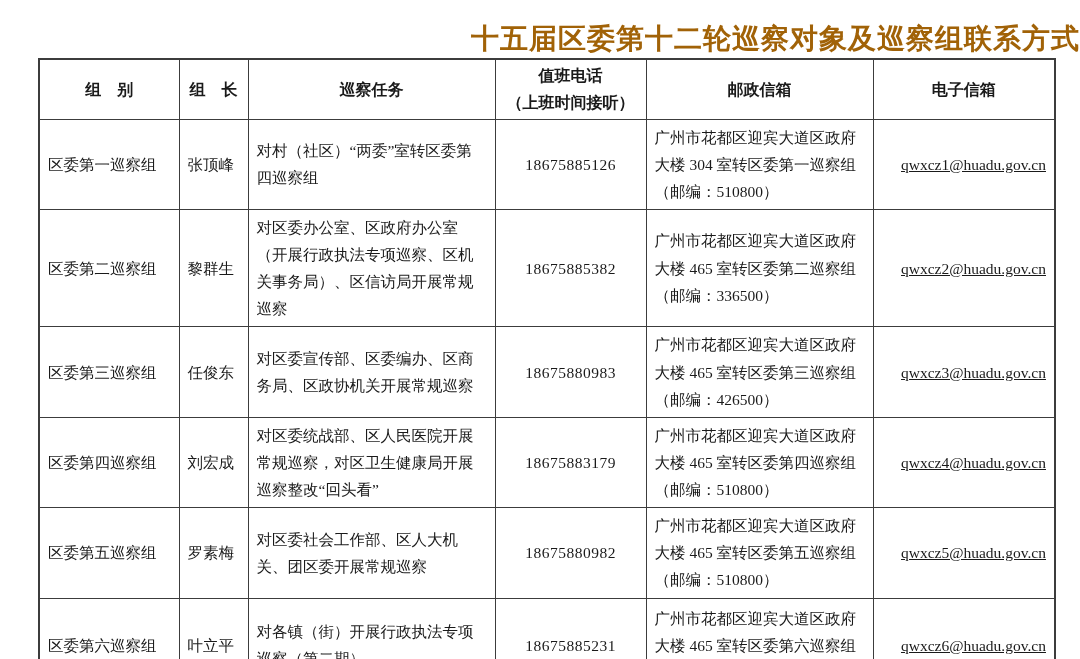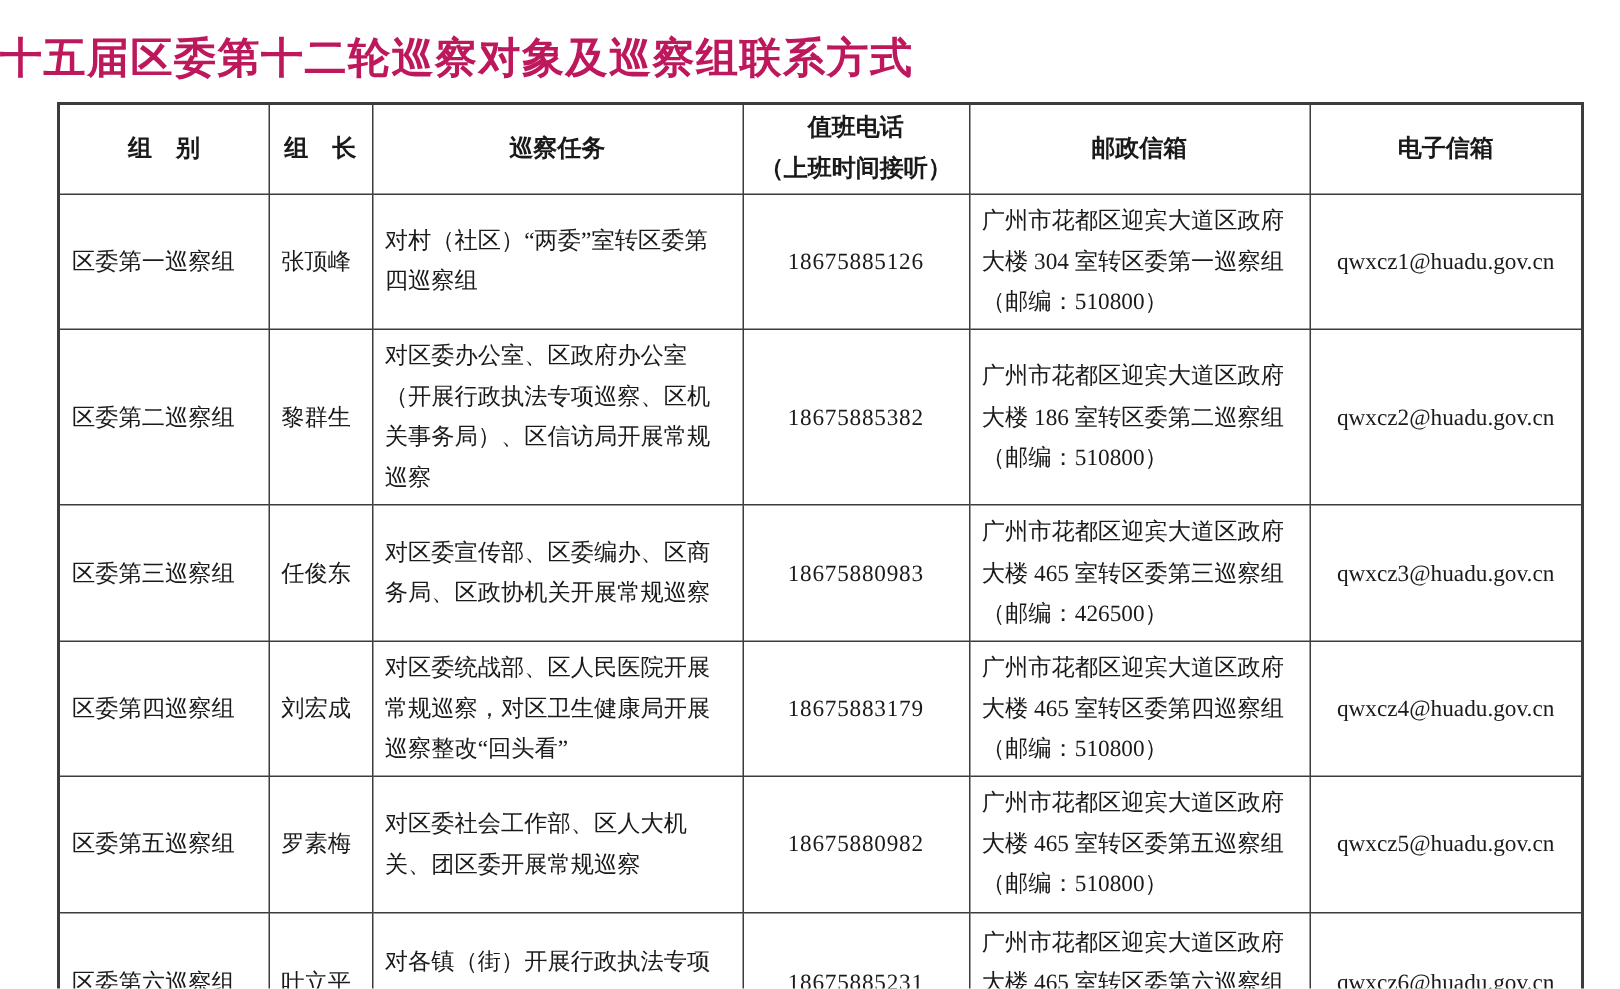--- a/index.html
+++ b/index.html
@@ -13,26 +13,25 @@
     color: #1a1a1a;
   }
   .page {
     width: 1080px;
     height: 659px;
     position: relative;
   }
   .doc-title {
     margin: 0;
     padding-top: 20px;
-    padding-bottom: 10px;
-    text-align: left;
+    text-align: right;
     font-size: 28px;
     font-weight: bold;
     letter-spacing: 1px;
-    color: #be185d;
+    color: #a16207;
   }
   table.contact-table {
     border-collapse: collapse;
     table-layout: fixed;
     margin-left: 38px;
     width: 1016px;
     border: 2px solid #3c3c3c;
   }
   .contact-table th,
   .contact-table td {
@@ -47,21 +46,21 @@
     line-height: 1.7;
     padding: 2px 4px;
   }
   .contact-table td {
     font-size: 15.5px;
     line-height: 1.75;
     padding: 4px 8px;
   }
   .c-center { text-align: left; }
   .c-left   { text-align: left; padding-left: 11px; padding-right: 11px; }
-  .c-email  { text-align: center; font-size: 15px; letter-spacing: 0; }
+  .c-email  { text-align: right; font-size: 15px; letter-spacing: 0; text-decoration: underline; }
   .c-phone  { text-align: center; letter-spacing: 0.5px; }
 </style>
 </head>
 <body>
 
 <div class="page">
 
   <h1 class="doc-title">十五届区委第十二轮巡察对象及巡察组联系方式</h1>
 
   <table class="contact-table">
@@ -93,21 +92,21 @@
         <td class="c-left">对村（社区）“两委”室转区委第四巡察组</td>
         <td class="c-phone">18675885126</td>
         <td class="c-left">广州市花都区迎宾大道区政府大楼 304 室转区委第一巡察组（邮编：510800）</td>
         <td class="c-email">qwxcz1@huadu.gov.cn</td>
       </tr>
       <tr style="height:88px">
         <td class="c-center">区委第二巡察组</td>
         <td class="c-center">黎群生</td>
         <td class="c-left">对区委办公室、区政府办公室（开展行政执法专项巡察、区机关事务局）、区信访局开展常规巡察</td>
         <td class="c-phone">18675885382</td>
-        <td class="c-left">广州市花都区迎宾大道区政府大楼 186 室转区委第二巡察组（邮编：510800）</td>
+        <td class="c-left">广州市花都区迎宾大道区政府大楼 465 室转区委第二巡察组（邮编：336500）</td>
         <td class="c-email">qwxcz2@huadu.gov.cn</td>
       </tr>
       <tr style="height:82px">
         <td class="c-center">区委第三巡察组</td>
         <td class="c-center">任俊东</td>
         <td class="c-left">对区委宣传部、区委编办、区商务局、区政协机关开展常规巡察</td>
         <td class="c-phone">18675880983</td>
         <td class="c-left">广州市花都区迎宾大道区政府大楼 465 室转区委第三巡察组（邮编：426500）</td>
         <td class="c-email">qwxcz3@huadu.gov.cn</td>
       </tr>

